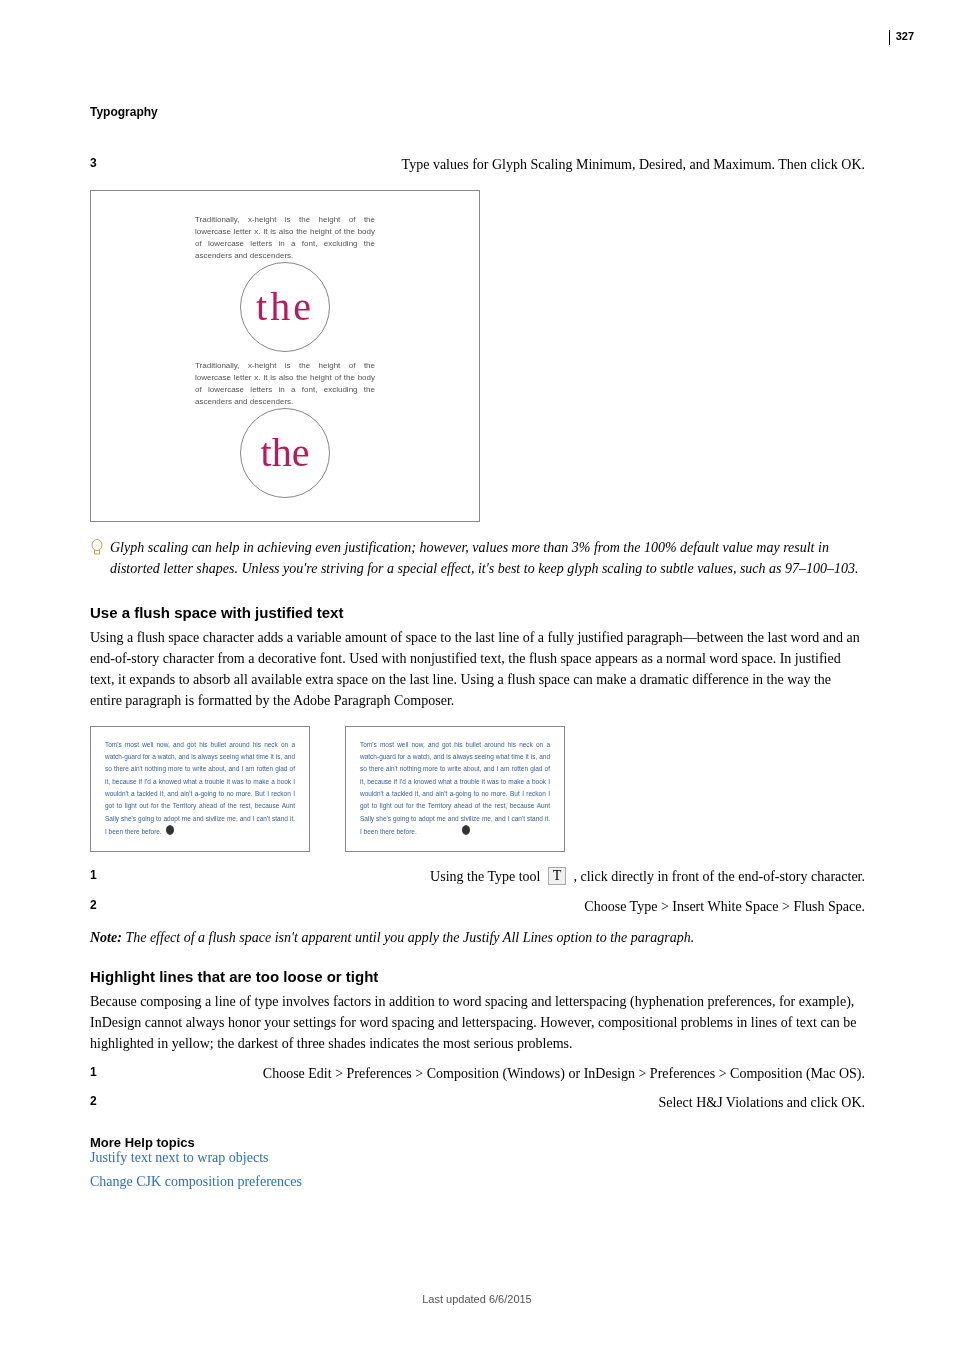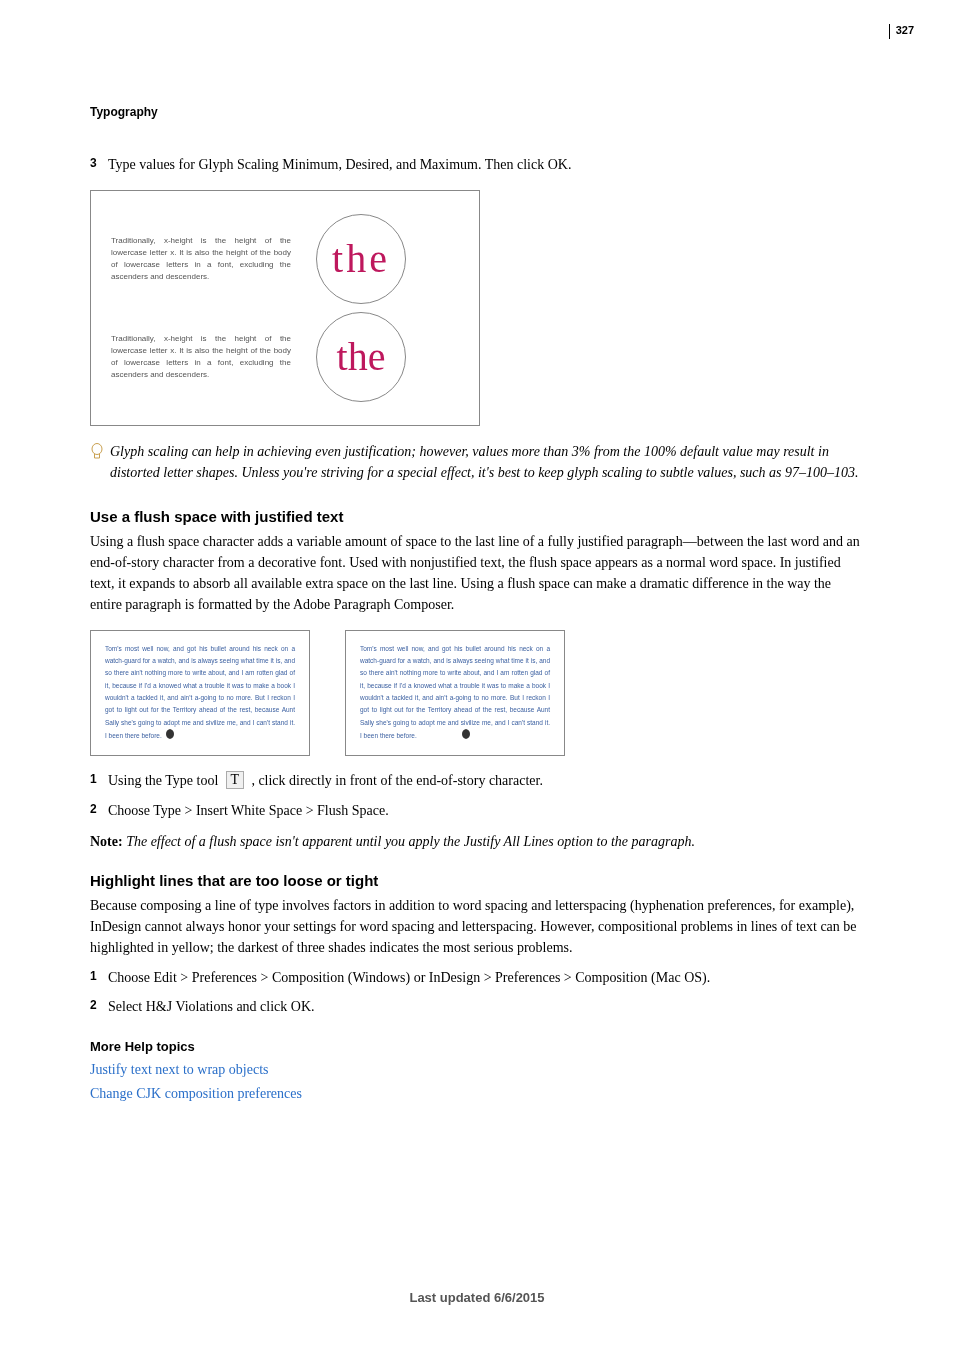--- a/index.html
+++ b/index.html
@@ -6,21 +6,21 @@
   body {
     font-family: Georgia, 'Times New Roman', serif;
     background: #fff;
     width: 954px;
     height: 1350px;
     position: relative;
     color: #000;
   }
   .page-number {
     position: absolute;
-    top: 24px;
+    top: 30px;
     right: 40px;
     font-family: Arial, Helvetica, sans-serif;
     font-weight: bold;
     font-size: 11px;
     border-left: 1px solid #000;
     padding-left: 6px;
     padding-bottom: 3px;
   }
   .header-label {
     position: absolute;
@@ -42,32 +42,32 @@
     font-size: 14px;
     line-height: 1.4;
   }
   .step-num {
     font-family: Arial, Helvetica, sans-serif;
     font-weight: bold;
     font-size: 12px;
     width: 18px;
     flex-shrink: 0;
   }
-  .step-text { flex: 1; }
+  .step-text { flex: 1; text-align: right; }
   .figure-box {
     border: 1px solid #888;
     margin: 15px 0;
     padding: 15px 20px;
     width: 390px;
   }
   .figure-row {
     display: flex;
     align-items: center;
-    gap: 25px;
     margin: 8px 0;
+    flex-direction: column;
   }
   .figure-text-block {
     width: 180px;
     font-family: Arial, Helvetica, sans-serif;
     font-size: 8px;
     line-height: 1.5;
     text-align: justify;
     color: #555;
   }
   .circle-the {
@@ -142,44 +142,44 @@
     font-size: 14px;
     margin: 0 4px;
     position: relative;
     top: -2px;
   }
   .note-line {
     font-size: 14px;
     line-height: 1.5;
     margin: 10px 0 20px 0;
   }
-  .note-label { font-weight: bold; }
+  .note-label { font-weight: bold; font-style: italic; }
   .note-body { font-style: italic; text-align: right; }
   .more-help {
     font-family: Arial, Helvetica, sans-serif;
     font-weight: bold;
     font-size: 13px;
     margin-top: 22px;
-    margin-bottom: 8px;
+    margin-bottom: 0;
   }
   .link {
     color: #2a6fc9;
     font-size: 14px;
     margin-bottom: 8px;
     display: block;
     text-decoration: none;
   }
   .footer {
     position: absolute;
     bottom: 45px;
     width: 100%;
     text-align: center;
     font-family: Arial, Helvetica, sans-serif;
-    font-weight: bold;
-    font-size: 13px;
+    font-weight: normal;
+    font-size: 11px;
     color: #555;
   }
 </style>
 </head>
 <body>
 
 <div class="page-number">327</div>
 <div class="header-label">Typography</div>
 
 <div class="content">

